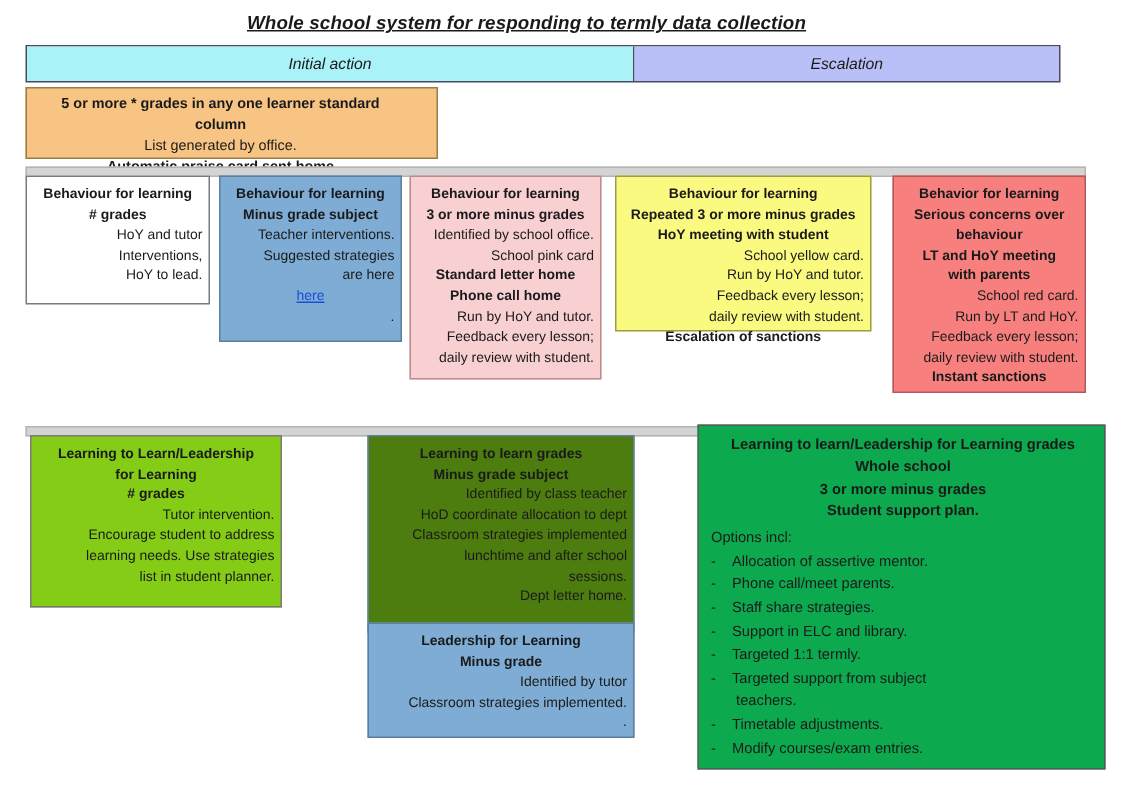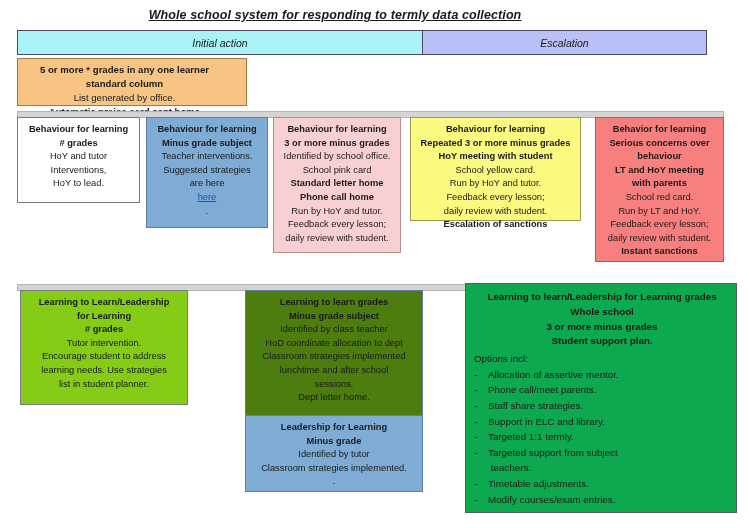--- a/index.html
+++ b/index.html
@@ -17,21 +17,21 @@
   }
   #page-root {
     position: relative;
     width: 749px;
     height: 528px;
   }
   .abs { position: absolute; box-sizing: border-box; }
 
   
   .doc-title {
-    left: 0; top: 8px; width: 670px;
+    left: 16px; top: 8px; width: 670px;
     text-align: center;
     font-size: 12.5px;
     font-weight: bold;
     font-style: italic;
     text-decoration: underline;
     letter-spacing: 0.1px;
   }
 
   
   .phase-bar {
@@ -54,21 +54,21 @@
     background: #A9F2F7;
     border-right: 1px solid #4a4a5e;
   }
   .phase-escalation {
     width: 283px;
     background: #B8C0F7;
   }
 
   
   .praise-box {
-    left: 17px; top: 58px; width: 230px; height: 48px;
+    left: 17px; top: 58px; width: 275px; height: 48px;
     background: #F7C483;
     border: 1px solid #9c7b45;
     padding: 4px 21px 0 6px;
     text-align: center;
     font-size: 9.6px;
     line-height: 14px;
   }
   .praise-box .b { font-weight: bold; }
 
   
@@ -82,21 +82,21 @@
 
   
   .card {
     padding: 5px 4px 4px 4px;
     text-align: center;
     font-size: 9.3px;
     line-height: 13.6px;
     border: 1px solid #8a8a8a;
   }
   .card .b  { font-weight: bold; }
-  .card .n  { font-weight: normal; }
+  .card .n  { font-weight: normal; text-align: right; }
   .card .lnk {
     color: #1a4fd6;
     text-decoration: underline;
   }
 
   
   .card-bfl-hash   { left: 17px;  top: 117px; width: 123px; height: 86px;
                      background: #ffffff; border-color: #7a7a7a; }
   .card-bfl-minus  { left: 146px; top: 117px; width: 122px; height: 111px;
                      background: #7EACD4; border-color: #5c7f9c; }

